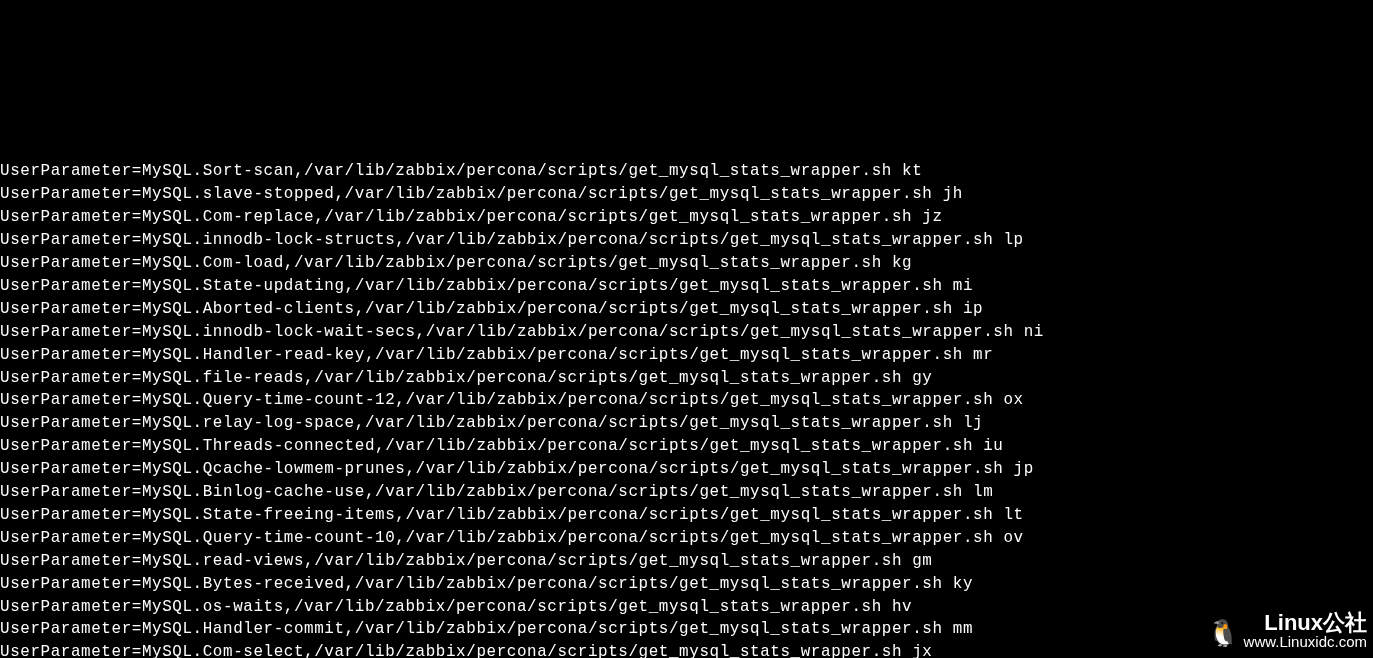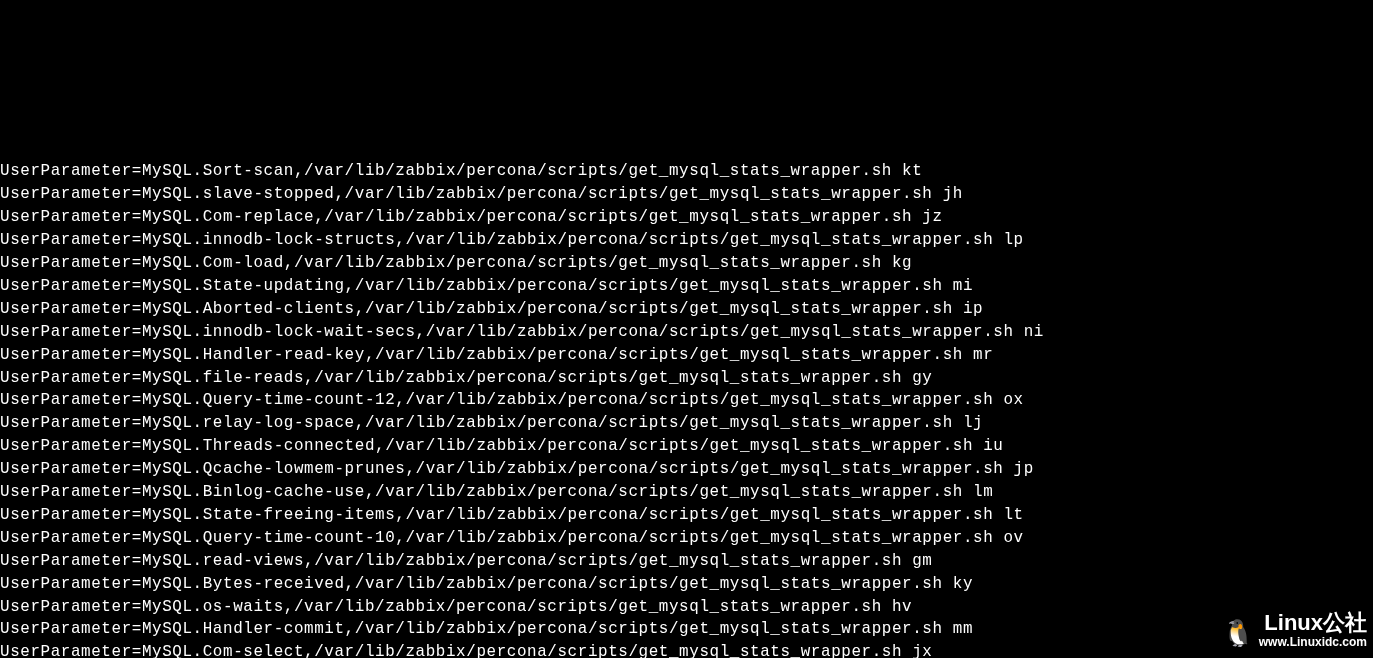--- a/index.html
+++ b/index.html
@@ -35,22 +35,22 @@
     display: flex;
     align-items: center;
     gap: 4px;
   }
   .wm .penguin {
     font-size: 26px;
     text-shadow: none;
   }
   .wm .sub {
     display:block;
-    font-size: 12px;
-    font-weight: bold;
+    font-size: 15px;
+    font-weight: normal;
     text-align: left;
     margin-top: -4px;
   }
   .wm .col {
     display:flex;
     flex-direction: column;
     align-items: flex-end;
   }
 </style>
 </head>

